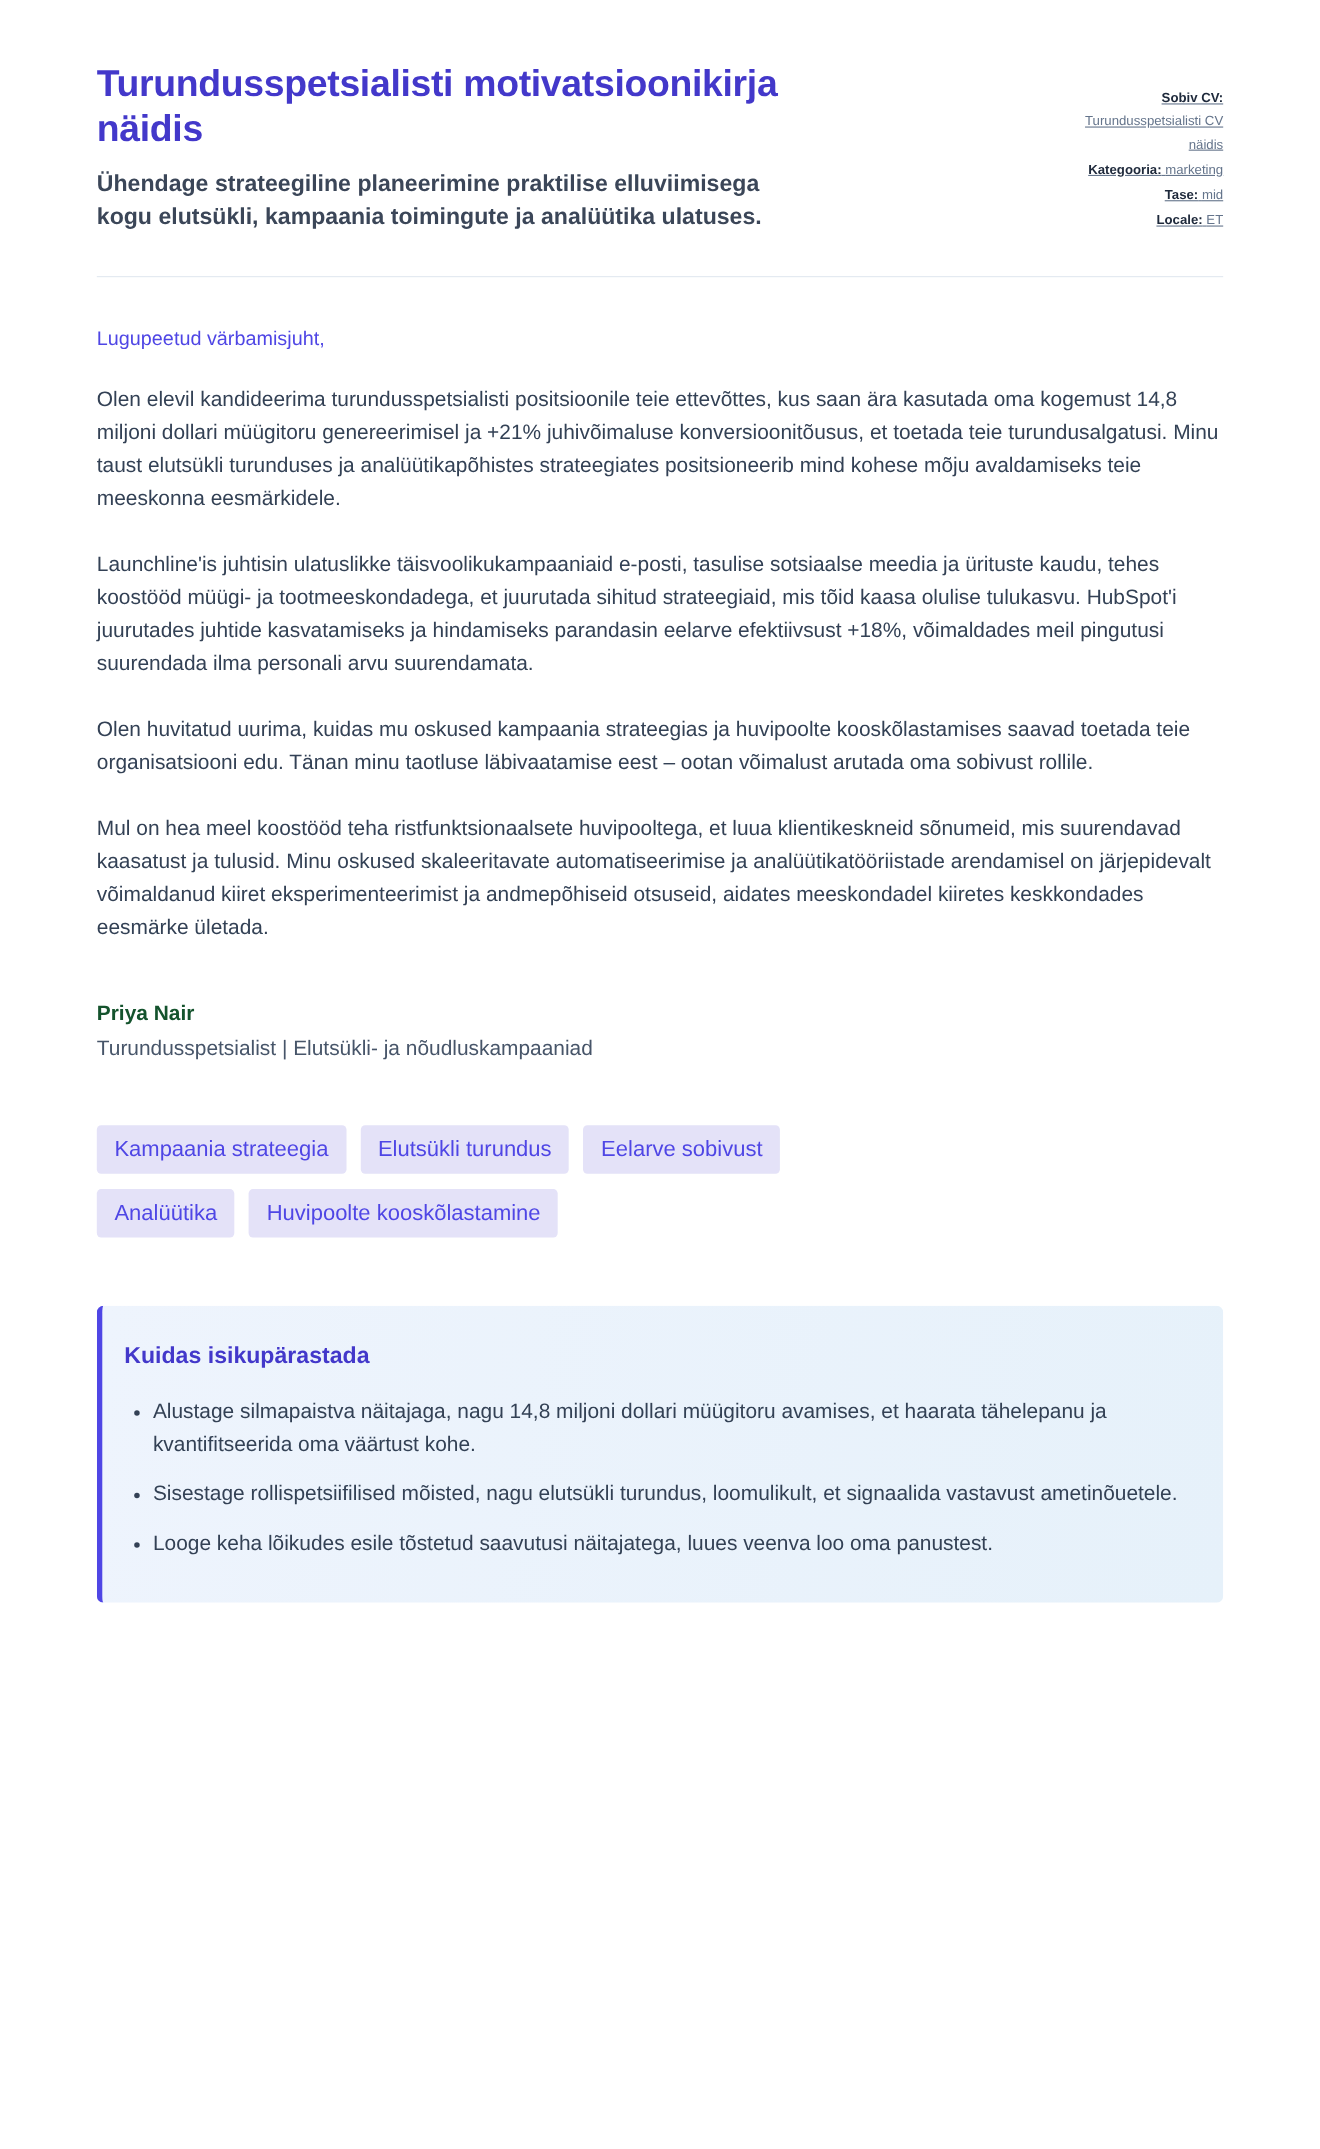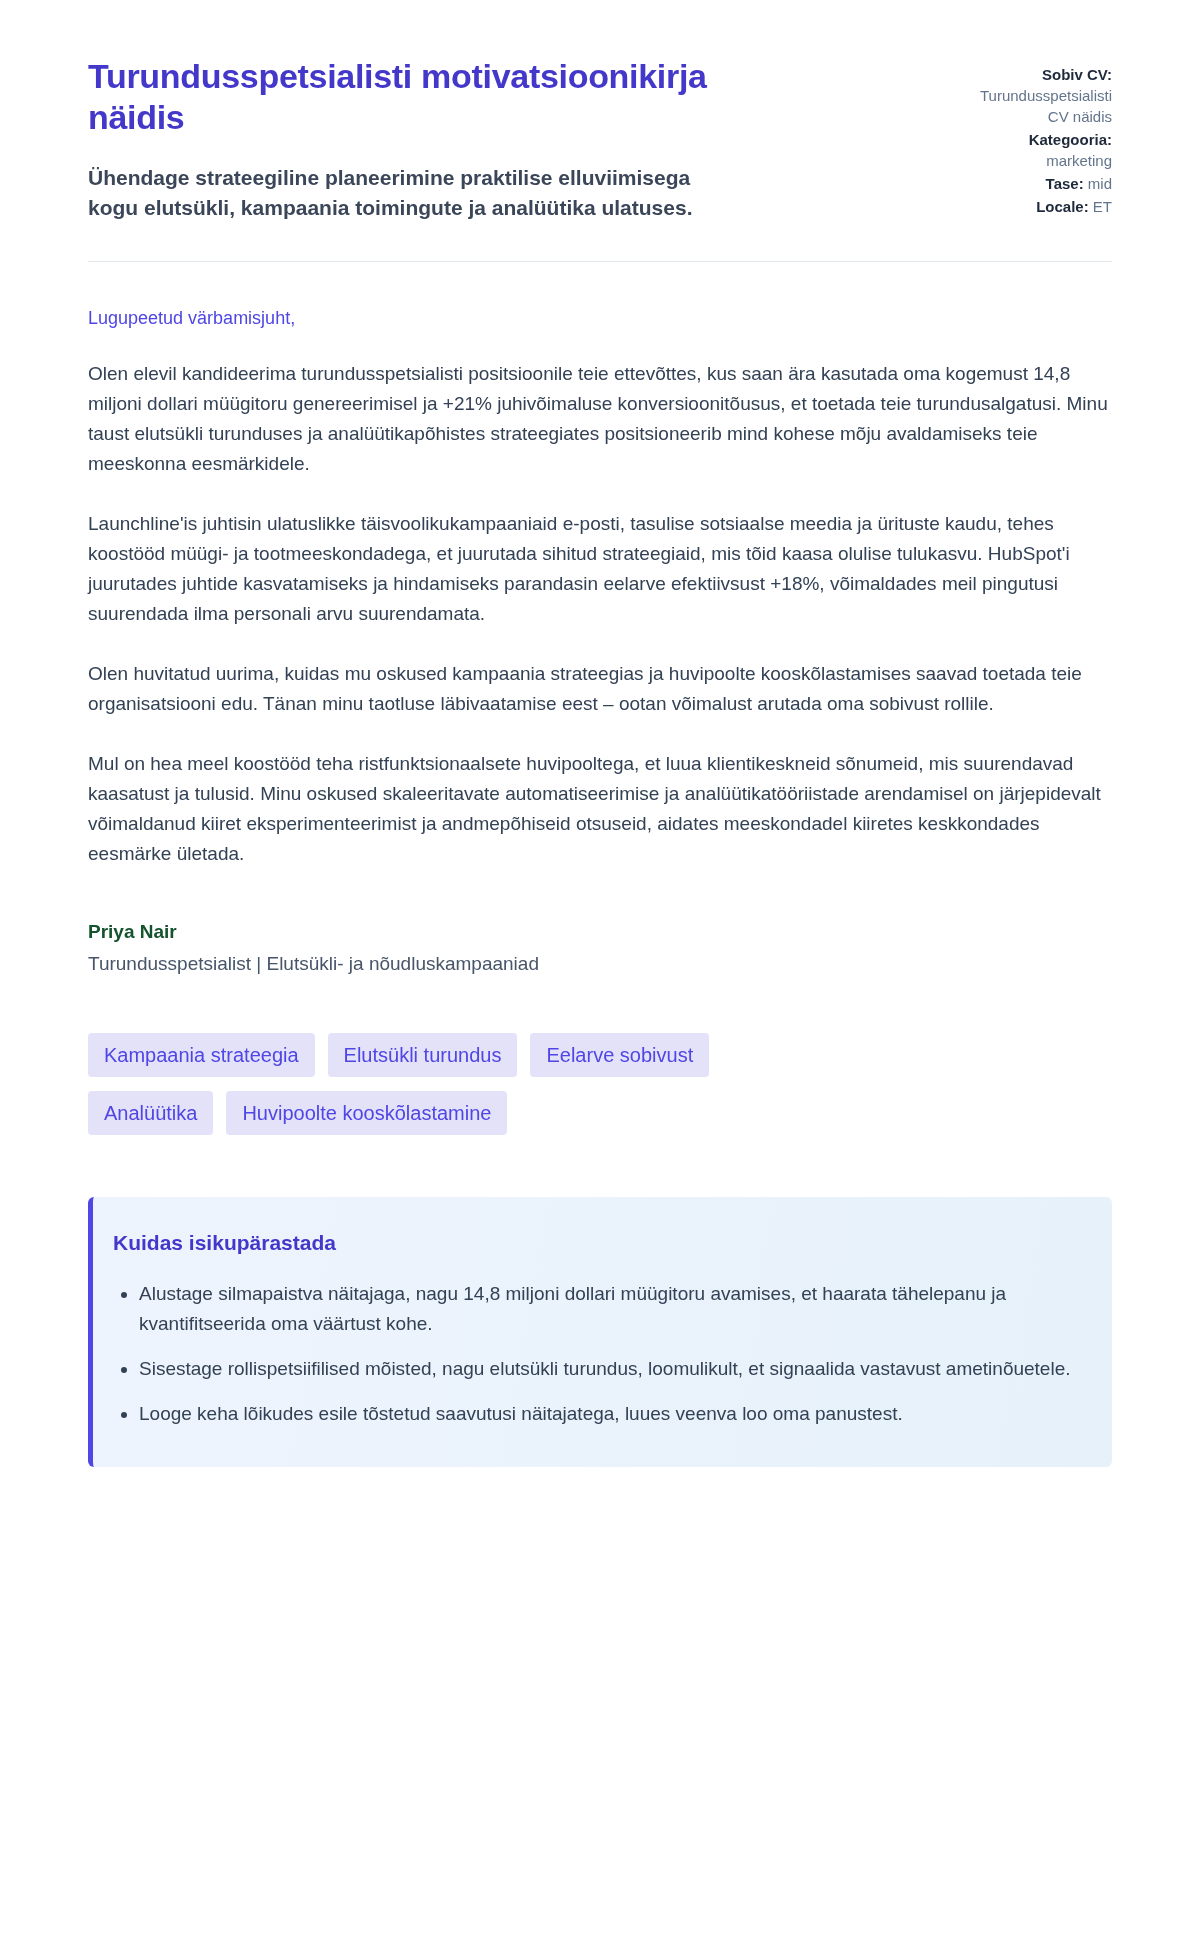--- a/index.html
+++ b/index.html
@@ -17,44 +17,45 @@
   body {
     width: 1200px;
     min-height: 1954px;
     font-family: "Liberation Sans", "DejaVu Sans", sans-serif;
     color: var(--body-text);
     -webkit-font-smoothing: antialiased;
   }
   .page { padding: 56px 88px 90px 88px; }
 
   
-  .header { display: flex; justify-content: space-between; align-items: center; }
+  .header { display: flex; justify-content: space-between; align-items: flex-end; }
   .header-left { max-width: 650px; }
   .page-title {
     font-size: 34px;
     line-height: 1.22;
     font-weight: bold;
     color: var(--title);
     letter-spacing: -0.3px;
   }
   .page-subtitle {
-    margin-top: 24px;
+    margin-top: 14px;
     font-size: 21px;
     line-height: 1.42;
     font-weight: bold;
     color: #3b4658;
   }
   .meta {
     width: 150px;
     flex: 0 0 150px;
     text-align: right;
-    font-size: 15px;
+    font-size: 12px;
     line-height: 21px;
     color: #64748b;
     padding-top: 5px;
+    text-decoration: underline;
   }
   .meta-row { margin-bottom: 2px; }
   .meta-label { font-weight: bold; color: #1e293b; }
 
   .divider { border: none; border-top: 1px solid #e2e8f0; margin-top: 38px; }
 
   
   .letter { margin-top: 46px; }
   .greeting { font-weight: normal; color: var(--accent); font-size: 18px; }
   .para { margin-top: 30px; font-size: 19px; line-height: 30px; color: var(--body-text); }

